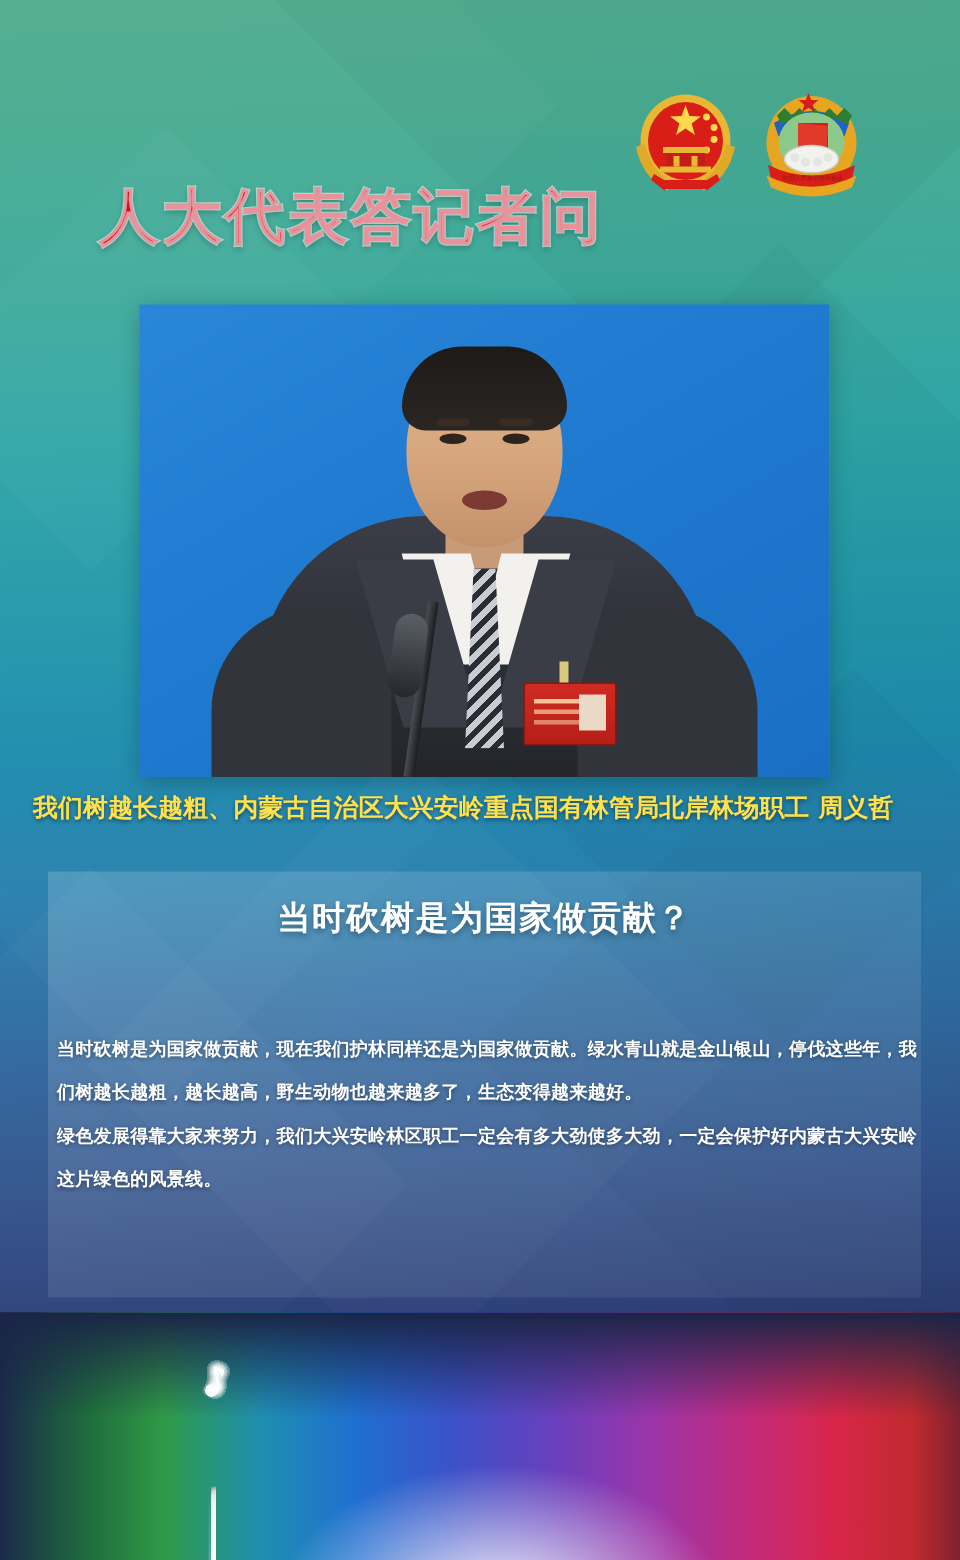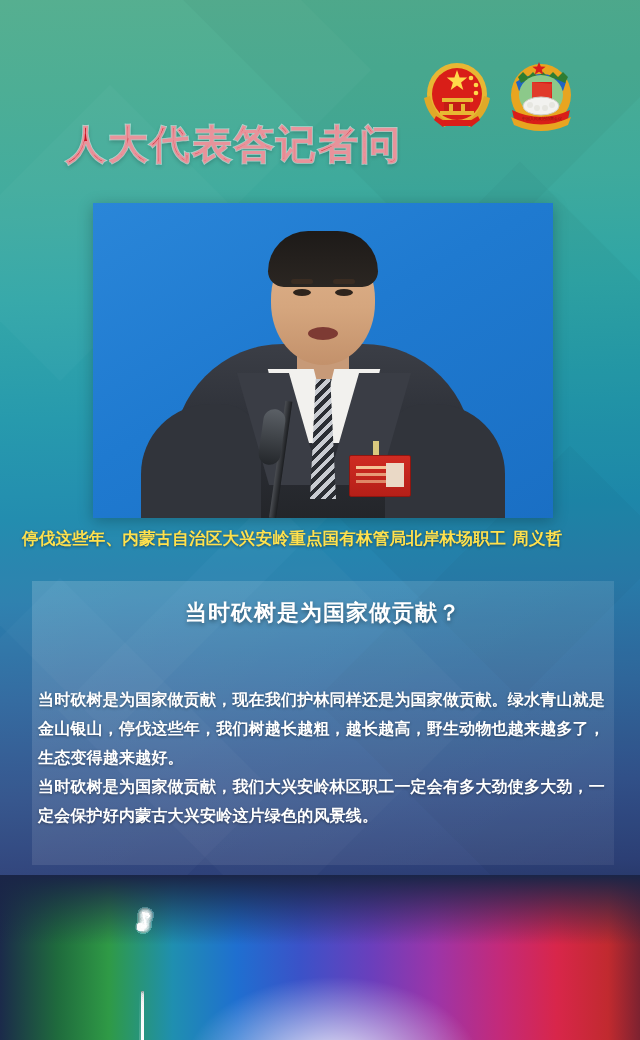--- a/index.html
+++ b/index.html
@@ -117,21 +117,21 @@
     position:absolute;left:32px;top:581px;width:582px;height:284px;
     background:linear-gradient(160deg,rgba(255,255,255,.17) 0%,rgba(255,255,255,.10) 50%,rgba(255,255,255,.06) 100%);
   }
   .q-block{position:absolute;left:0;top:12px;width:582px;text-align:center;}
   .question{
     font-size:22px;font-weight:700;color:#ffffff;letter-spacing:1px;line-height:40px;
     text-shadow:0 2px 4px rgba(0,0,0,.35);
   }
   .answer{
     position:absolute;left:6px;top:104px;width:574px;
-    font-size:16px;font-weight:700;color:#ffffff;line-height:29px;
+    font-size:12px;font-weight:700;color:#ffffff;line-height:29px;
     letter-spacing:.2px;text-shadow:0 1px 3px rgba(0,0,0,.4);
   }
   .answer p{margin:0;}
 
   
   .footer{
     position:absolute;left:0;bottom:0;width:640px;height:165px;overflow:hidden;
     background:
       radial-gradient(ellipse 240px 150px at 52% 118%, rgba(255,255,255,.95) 0%, rgba(255,255,255,0) 62%),
       linear-gradient(90deg,
@@ -229,29 +229,29 @@
     <div class="fig-tie"></div>
     <div class="fig-badge-clip"></div>
     <div class="fig-badge">
       <div class="fig-badge-lines"></div>
       <div class="fig-badge-photo"></div>
     </div>
     <div class="mic-stand"></div>
     <div class="mic-head"></div>
   </div>
 
-  <div class="caption">停伐这些年、内蒙古自治区大兴安岭重点国有林管局北岸林场职工 周义哲</div>
+  <div class="caption">我们树越长越粗、内蒙古自治区大兴安岭重点国有林管局北岸林场职工 周义哲</div>
 
   <div class="panel">
     <div class="q-block">
       <div class="question">当时砍树是为国家做贡献？</div>
     </div>
     <div class="answer">
       <p>当时砍树是为国家做贡献，现在我们护林同样还是为国家做贡献。绿水青山就是金山银山，停伐这些年，我们树越长越粗，越长越高，野生动物也越来越多了，生态变得越来越好。</p>
-      <p>当时砍树是为国家做贡献，我们大兴安岭林区职工一定会有多大劲使多大劲，一定会保护好内蒙古大兴安岭这片绿色的风景线。</p>
+      <p>绿色发展得靠大家来努力，我们大兴安岭林区职工一定会有多大劲使多大劲，一定会保护好内蒙古大兴安岭这片绿色的风景线。</p>
     </div>
   </div>
 
   <div class="footer">
     <div class="footer-fade"></div>
     <div id="fx">
         <div class="beam" style="left: 138.741px; height: 59.6952px; opacity: 0.31;"></div>
         <div class="bokeh" style="width: 8.40193px; height: 8.40193px; left: 134.54px; top: 47.5121px; opacity: 0.38;"></div>
         <div class="beam" style="left: 140.862px; height: 59.713px; opacity: 0.31;"></div>
         <div class="bokeh" style="width: 8.40193px; height: 8.40193px; left: 136.661px; top: 47.5121px; opacity: 0.38;"></div>

